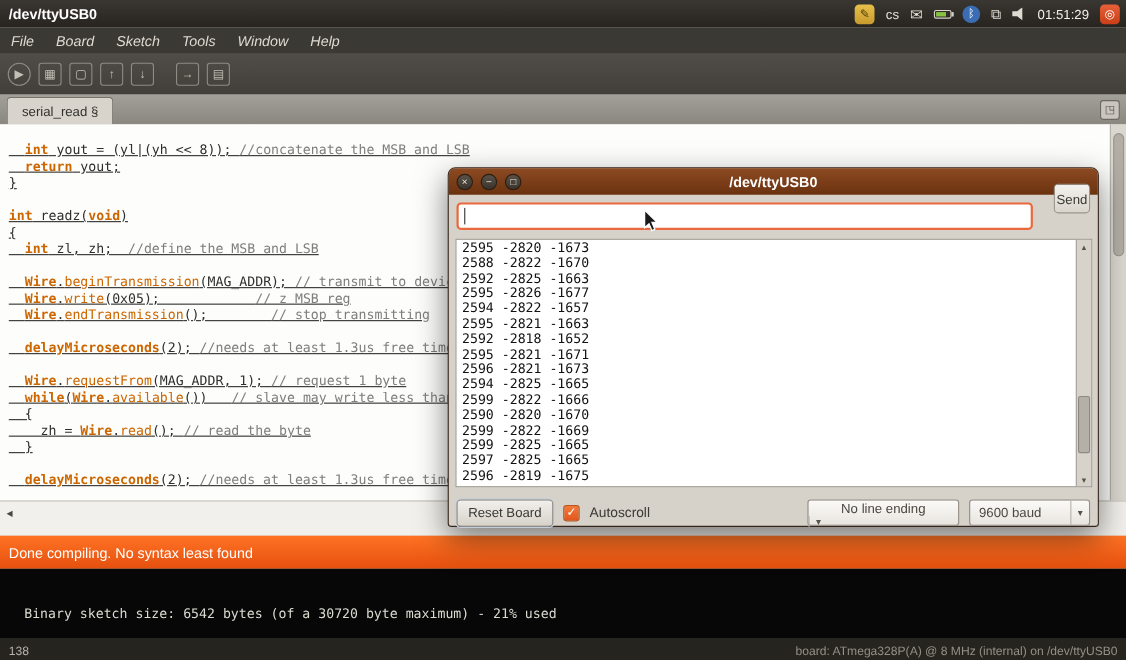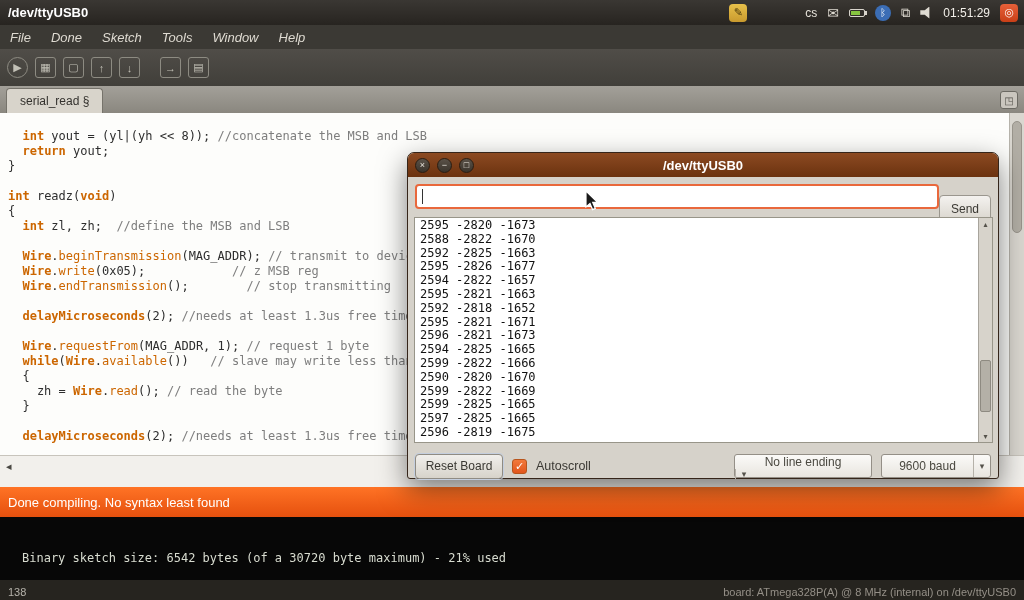--- a/index.html
+++ b/index.html
@@ -6,21 +6,21 @@
   body { font-family: "Liberation Sans", sans-serif; background:#444; }
   #screen { position:relative; width:1024px; height:600px; background:#d6d2ca; overflow:hidden; }
 
   
   .panel { position:absolute; left:0; top:0; width:1024px; height:25px;
            background:linear-gradient(#3a3733,#272420); display:flex; align-items:center; z-index:5; }
   .panel-title { color:#ffffff; font-weight:bold; font-size:13px; padding-left:8px; }
   .tray { margin-left:auto; display:flex; align-items:center; gap:10px; padding-right:6px; color:#e6e2da; }
   .pencil-badge { width:18px; height:18px; border-radius:4px; background:linear-gradient(#e7c04a,#c99a2e);
                   color:#4c3a0c; font-size:11px; display:flex; align-items:center; justify-content:center; }
-  .kbd-layout { font-size:12px;margin-left:48px; }
+  .kbd-layout { font-size:12px; }
   .mail-icon { font-size:14px; color:#dfdbd2; }
   .battery { position:relative; width:16px; height:8px; border:1px solid #d8d4cc; border-radius:2px; }
   .battery::before { content:""; position:absolute; left:1px; top:1px; bottom:1px; width:9px; background:#86c440; }
   .battery::after { content:""; position:absolute; right:-3px; top:1px; width:2px; height:4px; background:#d8d4cc; }
   .bt-icon { width:16px; height:16px; border-radius:50%; background:#3b6db5; color:#fff; font-size:10px;
              display:flex; align-items:center; justify-content:center; }
   .net-icon { font-size:13px; color:#dfdbd2; }
   .vol-icon { width:13px; height:12px; background:#dfdbd2;
               clip-path:polygon(0 32%,34% 32%,70% 0,70% 100%,34% 68%,0 68%); }
   .clock { font-size:12px; color:#f2efe9; }
@@ -46,21 +46,21 @@
   .tab { position:absolute; left:6px; bottom:0; padding:5px 13px 5px; background:#d8d4cb;
          border-radius:4px 4px 0 0; font-size:12px; color:#33312d; border:1px solid #76736b; border-bottom:none; }
   .tab-menu-btn { position:absolute; right:6px; top:5px; width:18px; height:18px; border:1px solid #6b6962;
                   background:#cac6be; border-radius:3px; font-size:10px; color:#54524c;
                   display:flex; align-items:center; justify-content:center; }
 
   
   .editor { position:absolute; left:0; top:113px; width:1009px; height:342px; background:#fdfdfb;
             overflow:hidden; padding:16px 0 0 8px;
             font-family:"DejaVu Sans Mono", monospace; font-size:12px; color:#2e2e2e; }
-  .code-line { height:15px; line-height:15px; white-space:pre; }
+  .code-line { height:15px; line-height:15px; white-space:pre;text-decoration:underline; }
   .kw  { color:#cc6600; font-weight:bold; }
   .fn  { color:#cc6600; }
   .fnb { color:#cc6600; font-weight:bold; }
   .cm  { color:#7e7e7e; }
   .evscroll { position:absolute; right:0; top:113px; width:15px; height:342px; background:#dad7d0;
               border-left:1px solid #b6b3ab; }
   .evhandle { position:absolute; left:2px; right:2px; top:8px; height:112px; background:#b2aea5;
               border:1px solid #98948b; border-radius:6px; }
 
   
@@ -87,21 +87,21 @@
               background:linear-gradient(#8c4a22,#6b320f); display:flex; align-items:center; }
   .sm-title-text { position:absolute; left:0; right:0; text-align:center; color:#fff; font-weight:bold; font-size:13px; }
   .sm-btns { display:flex; gap:7px; padding-left:7px; position:relative; z-index:1; }
   .sm-btn { width:15px; height:15px; border-radius:8px; background:linear-gradient(#5a5248,#3a342c);
             border:1px solid #2a1d12; color:#e8e4dc; font-size:9px; line-height:12px; text-align:center; }
   .sm-input-wrap { position:absolute; left:7px; top:31px; width:524px; height:25px; background:#fff;
                    border:2px solid #e9683c; border-radius:4px; }
   .sm-input-wrap input { position:absolute; inset:0; border:none; outline:none; background:transparent;
                          font-size:12px; padding:0 5px; font-family:"Liberation Sans",sans-serif; }
   .sm-caret { position:absolute; left:5px; top:3px; width:1px; height:15px; background:#333; }
-  .sm-send { position:absolute; right:7px; top:42px; width:52px; height:27px;
+  .sm-send { position:absolute; right:7px; top:14px; width:33px; height:27px;
              background:linear-gradient(#f4f2ef,#d9d5cd); border:1px solid #9a968e; border-radius:4px;
              font-size:12px; color:#3a3833; display:flex; align-items:center; justify-content:center;margin-left:18px; }
   .sm-out { position:absolute; left:6px; top:64px; width:579px; height:226px; background:#fff;
             border:1px solid #989589; overflow:hidden; }
   .sm-out pre { margin:0; padding:1px 5px; font-family:"DejaVu Sans Mono", monospace; font-size:12px;
                 line-height:13.8px; color:#111; }
   .sm-scroll { position:absolute; top:0; right:0; width:14px; height:100%; background:#d7d3cb;
                border-left:1px solid #a8a49c; }
   .sm-arrow { position:absolute; left:0; width:13px; height:12px; font-size:8px; color:#55524b;
               display:flex; align-items:center; justify-content:center; }
@@ -116,21 +116,21 @@
   .sm-check { width:15px; height:15px; background:linear-gradient(#f2793b,#e2561c); border:1px solid #b8551c;
               border-radius:3px; color:#fff; font-size:11px; line-height:13px; text-align:center; }
   .sm-autoscroll { font-size:12.5px; color:#3a3833; }
   .sm-spacer { flex:1; }
   .sm-combo { height:24px; background:linear-gradient(#fbfaf8,#e8e5df); border:1px solid #948f87;
               border-radius:3px; display:flex; align-items:center; font-size:12px; color:#4a4840; }
   .sm-combo .val { padding:0 8px; white-space:nowrap; flex:1; }
   .sm-combo .arrow { width:17px; align-self:stretch; border-left:1px solid #b5b1a9; display:flex;
                      align-items:center; justify-content:center; font-size:9px; color:#55524b; }
   .combo-ending { width:138px;flex-direction:column; }
-  .combo-baud { width:110px;text-align:center; }
+  .combo-baud { width:110px; }
 
   
   .cursor { position:absolute; left:585px; top:190px; z-index:100; }
 </style>
 </head>
 <body>
 
 <div id="screen">
 
   <div class="panel">
@@ -149,21 +149,21 @@
       <span class="vol-icon"></span>
       <span class="clock">01:51:29</span>
       <span class="power-badge">
           <span>◎</span>
         </span>
     </div>
   </div>
 
   <div class="menubar">
     <span class="menu-item">File</span>
-    <span class="menu-item">Done</span>
+    <span class="menu-item">Board</span>
     <span class="menu-item">Sketch</span>
     <span class="menu-item">Tools</span>
     <span class="menu-item">Window</span>
     <span class="menu-item">Help</span>
   </div>
 
   <div class="toolbar">
     <span class="tbtn round">
         <span>▶</span>
       </span>

